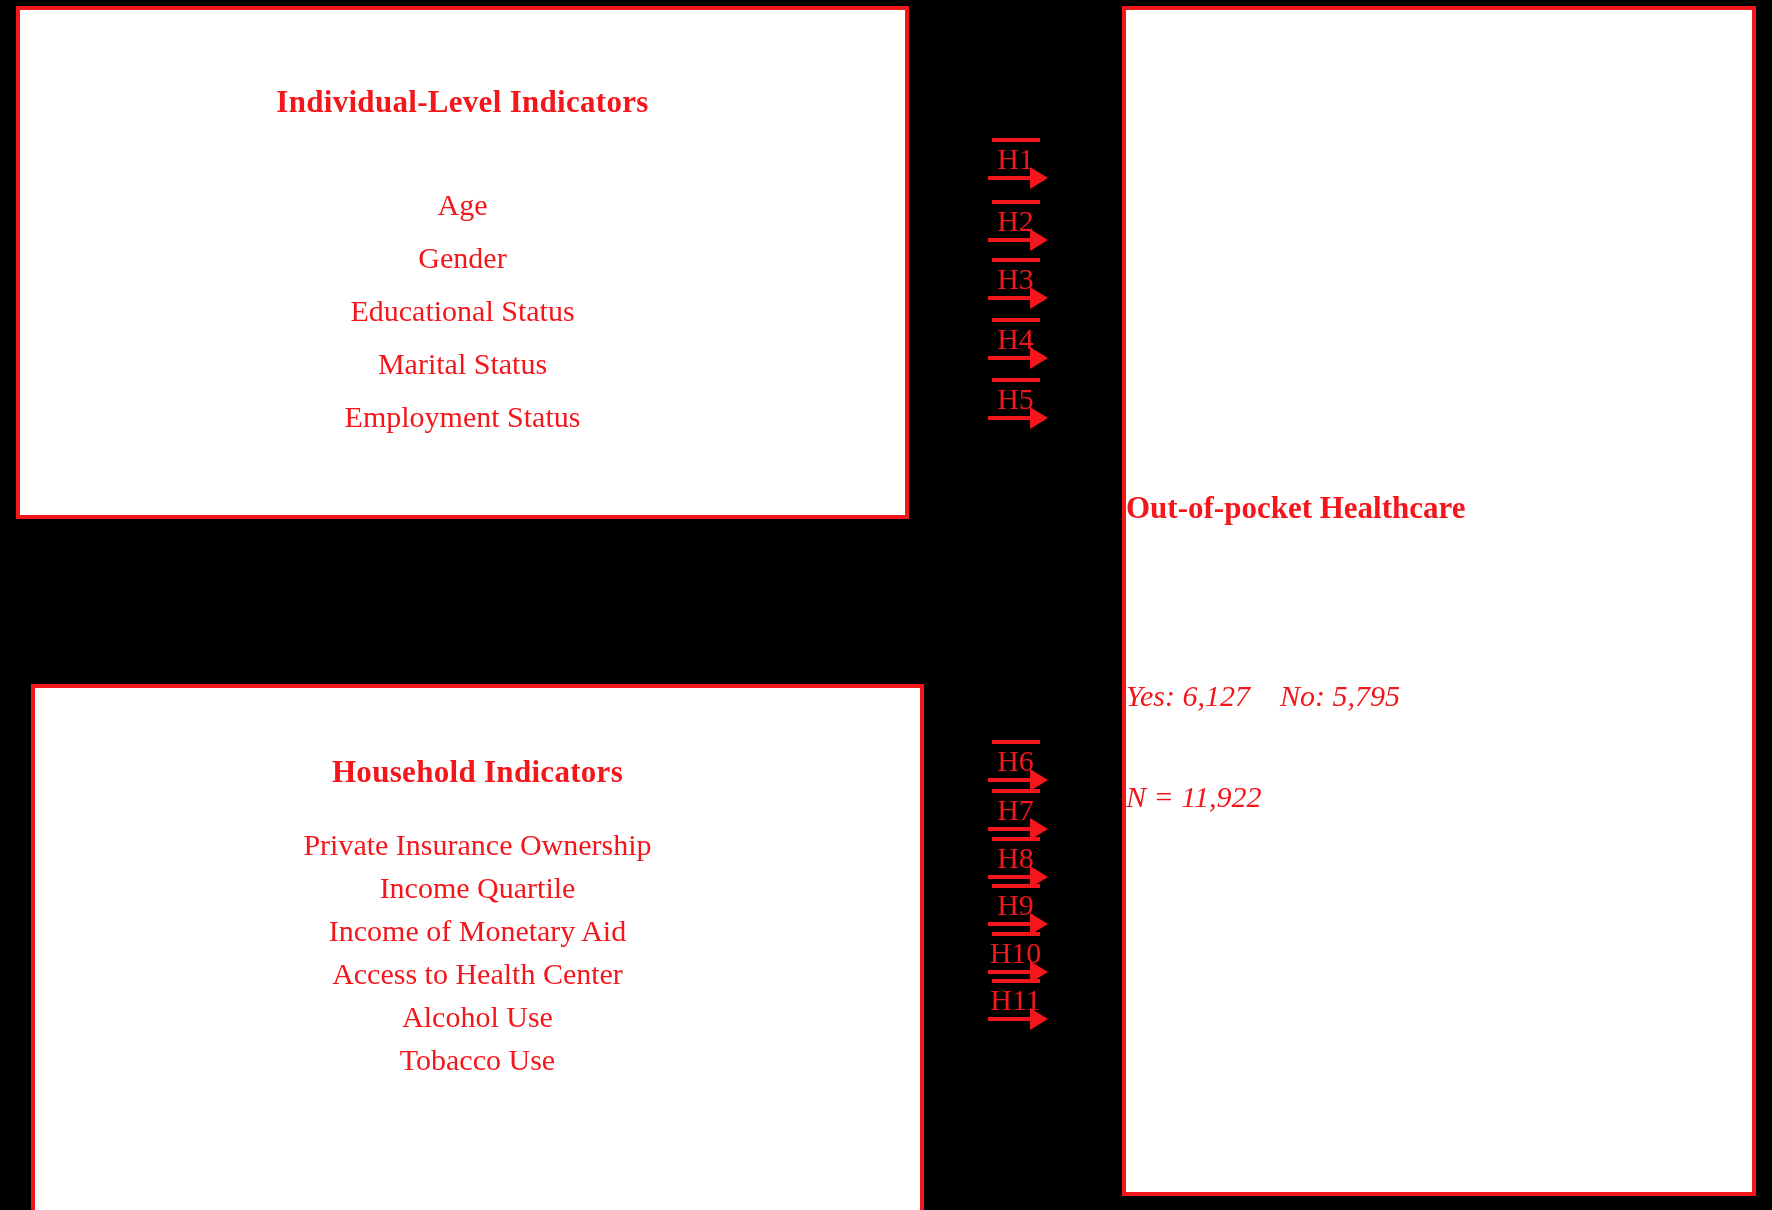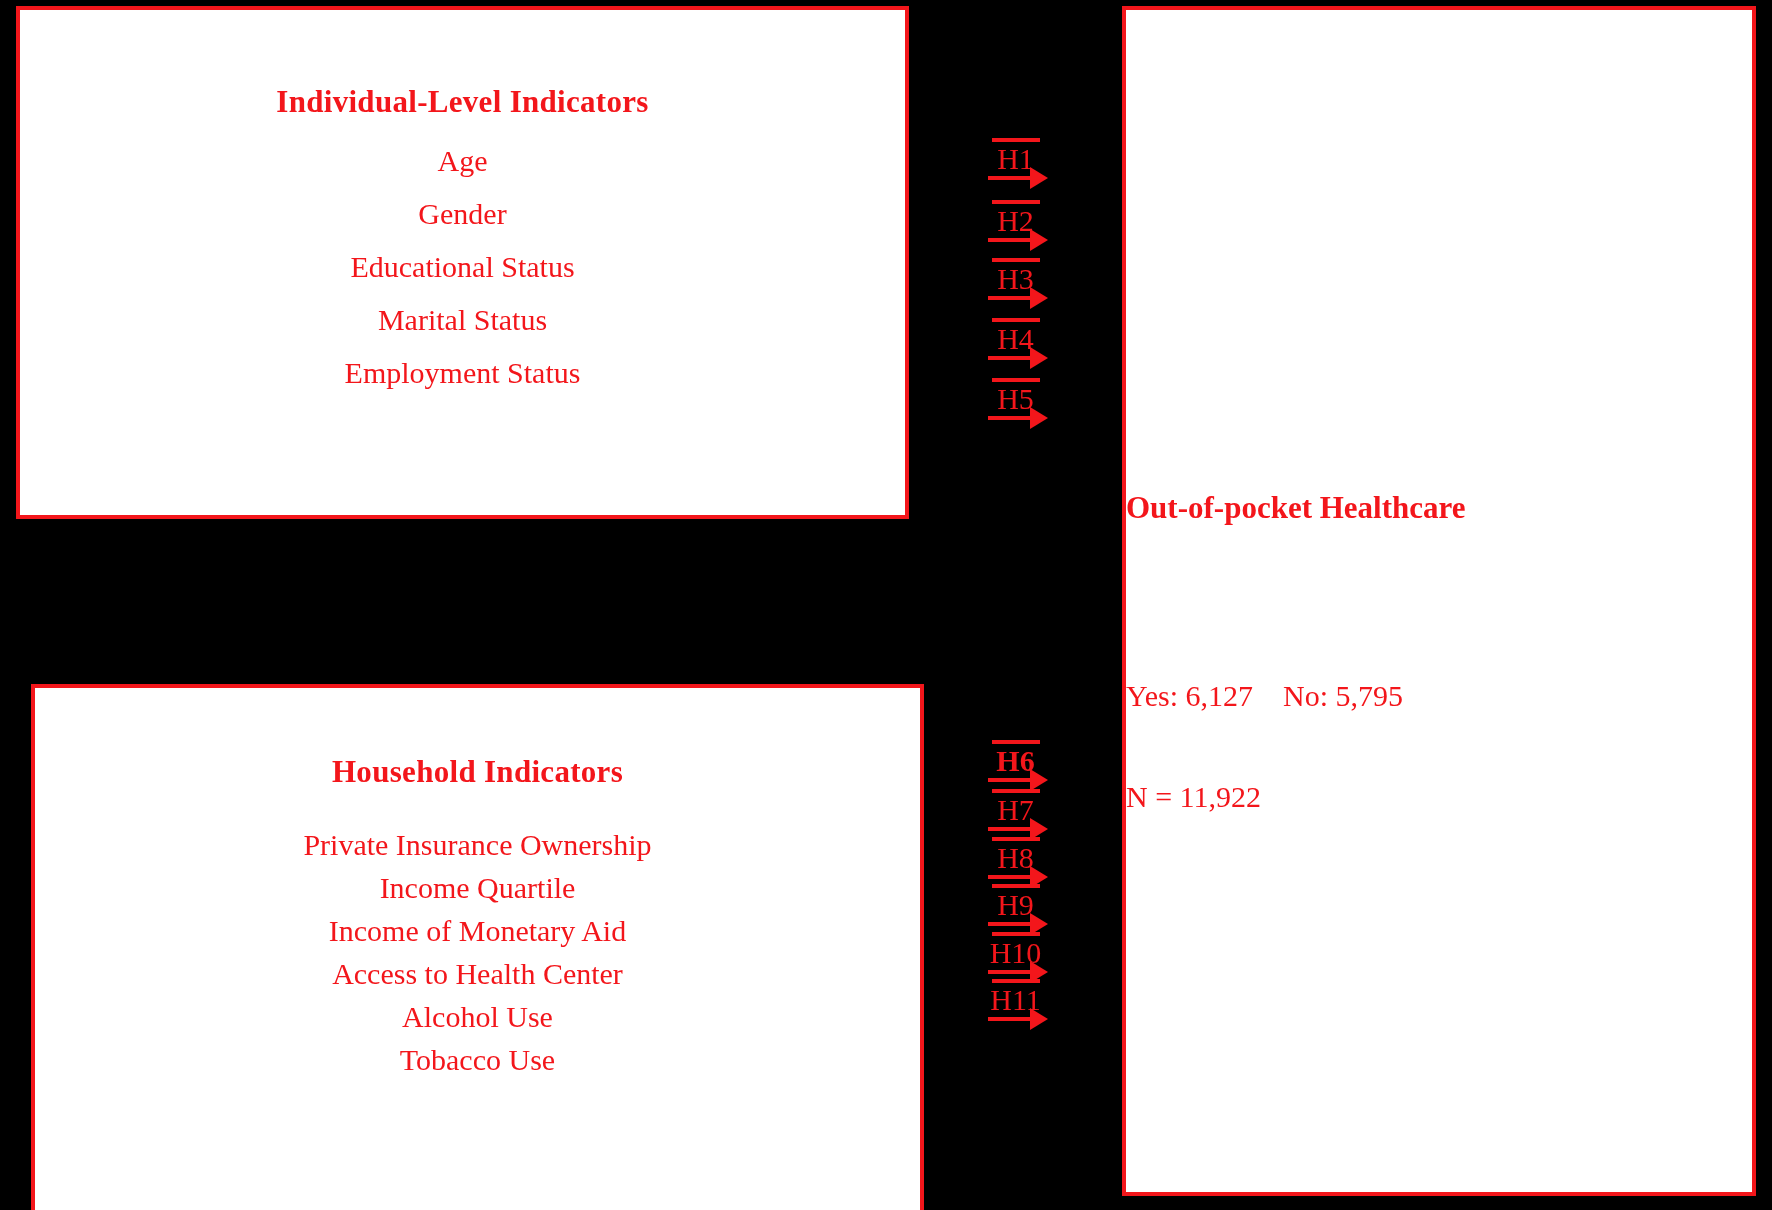--- a/index.html
+++ b/index.html
@@ -44,21 +44,21 @@
   #panel-individual {
     left: 16px;
     top: 6px;
     width: 893px;
     height: 513px;
   }
   #panel-individual .panel-title {
     margin-top: 74px;
   }
   #panel-individual .items {
-    margin-top: 26px;
+    margin-top: 70px;
   }
   #panel-individual .item { margin-bottom: 23px; }
 
   
   #panel-household {
     left: 31px;
     top: 684px;
     width: 893px;
     height: 611px;
   }
@@ -88,20 +88,21 @@
     font-weight: bold;
     color: #f3161b;
     font-size: 31px;
   }
   #outcome-counts {
     margin-top: 86px;
     color: #f3161b;
     font-size: 30px;
     line-height: 1.12;
     white-space: pre;
+    font-style: italic;
   }
 
   
   .arrow-row {
     position: absolute;
     left: 909px;
     width: 213px;
     height: 40px;
     display: flex;
     align-items: center;
@@ -196,21 +197,21 @@
       <div class="arrow-row" style="top: 318px;">
         <div class="arrow-stub"></div>
         <div class="arrow-label">H4</div>
         <div class="arrow-head"></div>
       </div>
       <div class="arrow-row" style="top: 378px;">
         <div class="arrow-stub"></div>
         <div class="arrow-label">H5</div>
         <div class="arrow-head"></div>
       </div>
-      <div class="arrow-row" style="top: 740px; font-weight: bold;">
+      <div class="arrow-row" style="top: 740px;">
         <div class="arrow-stub"></div>
         <div class="arrow-label">H6</div>
         <div class="arrow-head"></div>
       </div>
       <div class="arrow-row" style="top: 789px; text-decoration: underline;">
         <div class="arrow-stub"></div>
         <div class="arrow-label">H7</div>
         <div class="arrow-head"></div>
       </div>
       <div class="arrow-row" style="top: 837px;">

